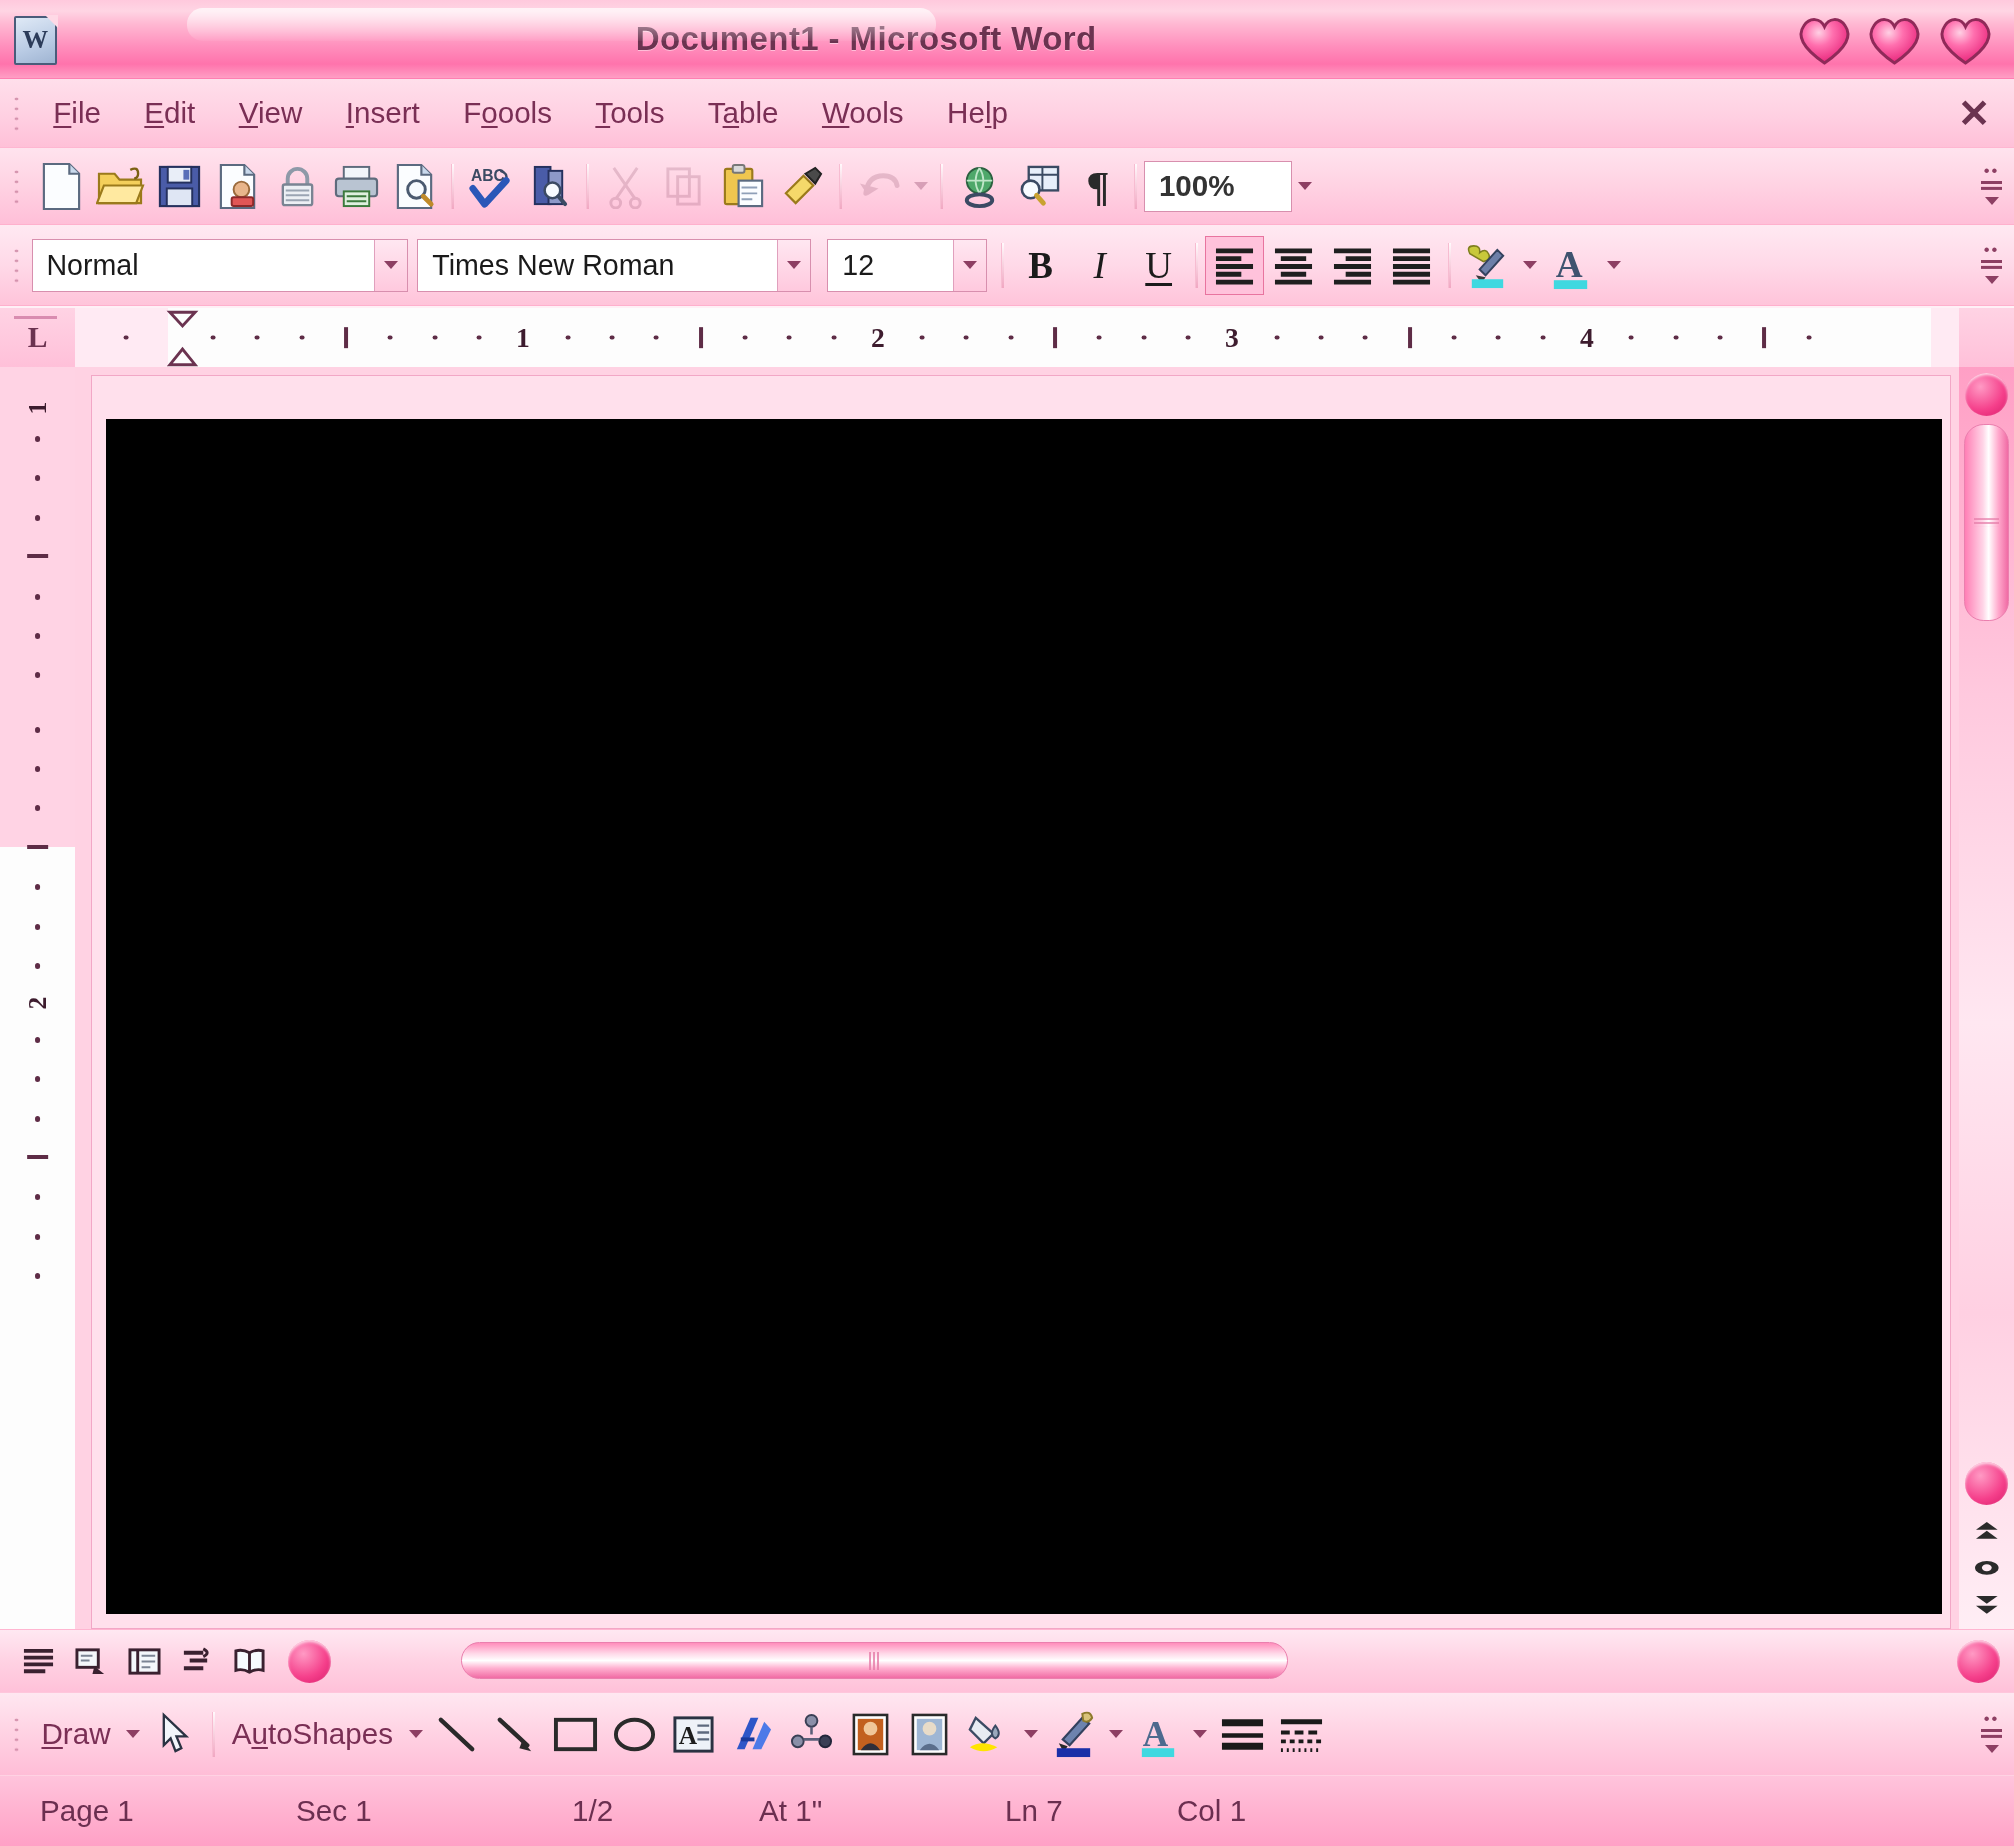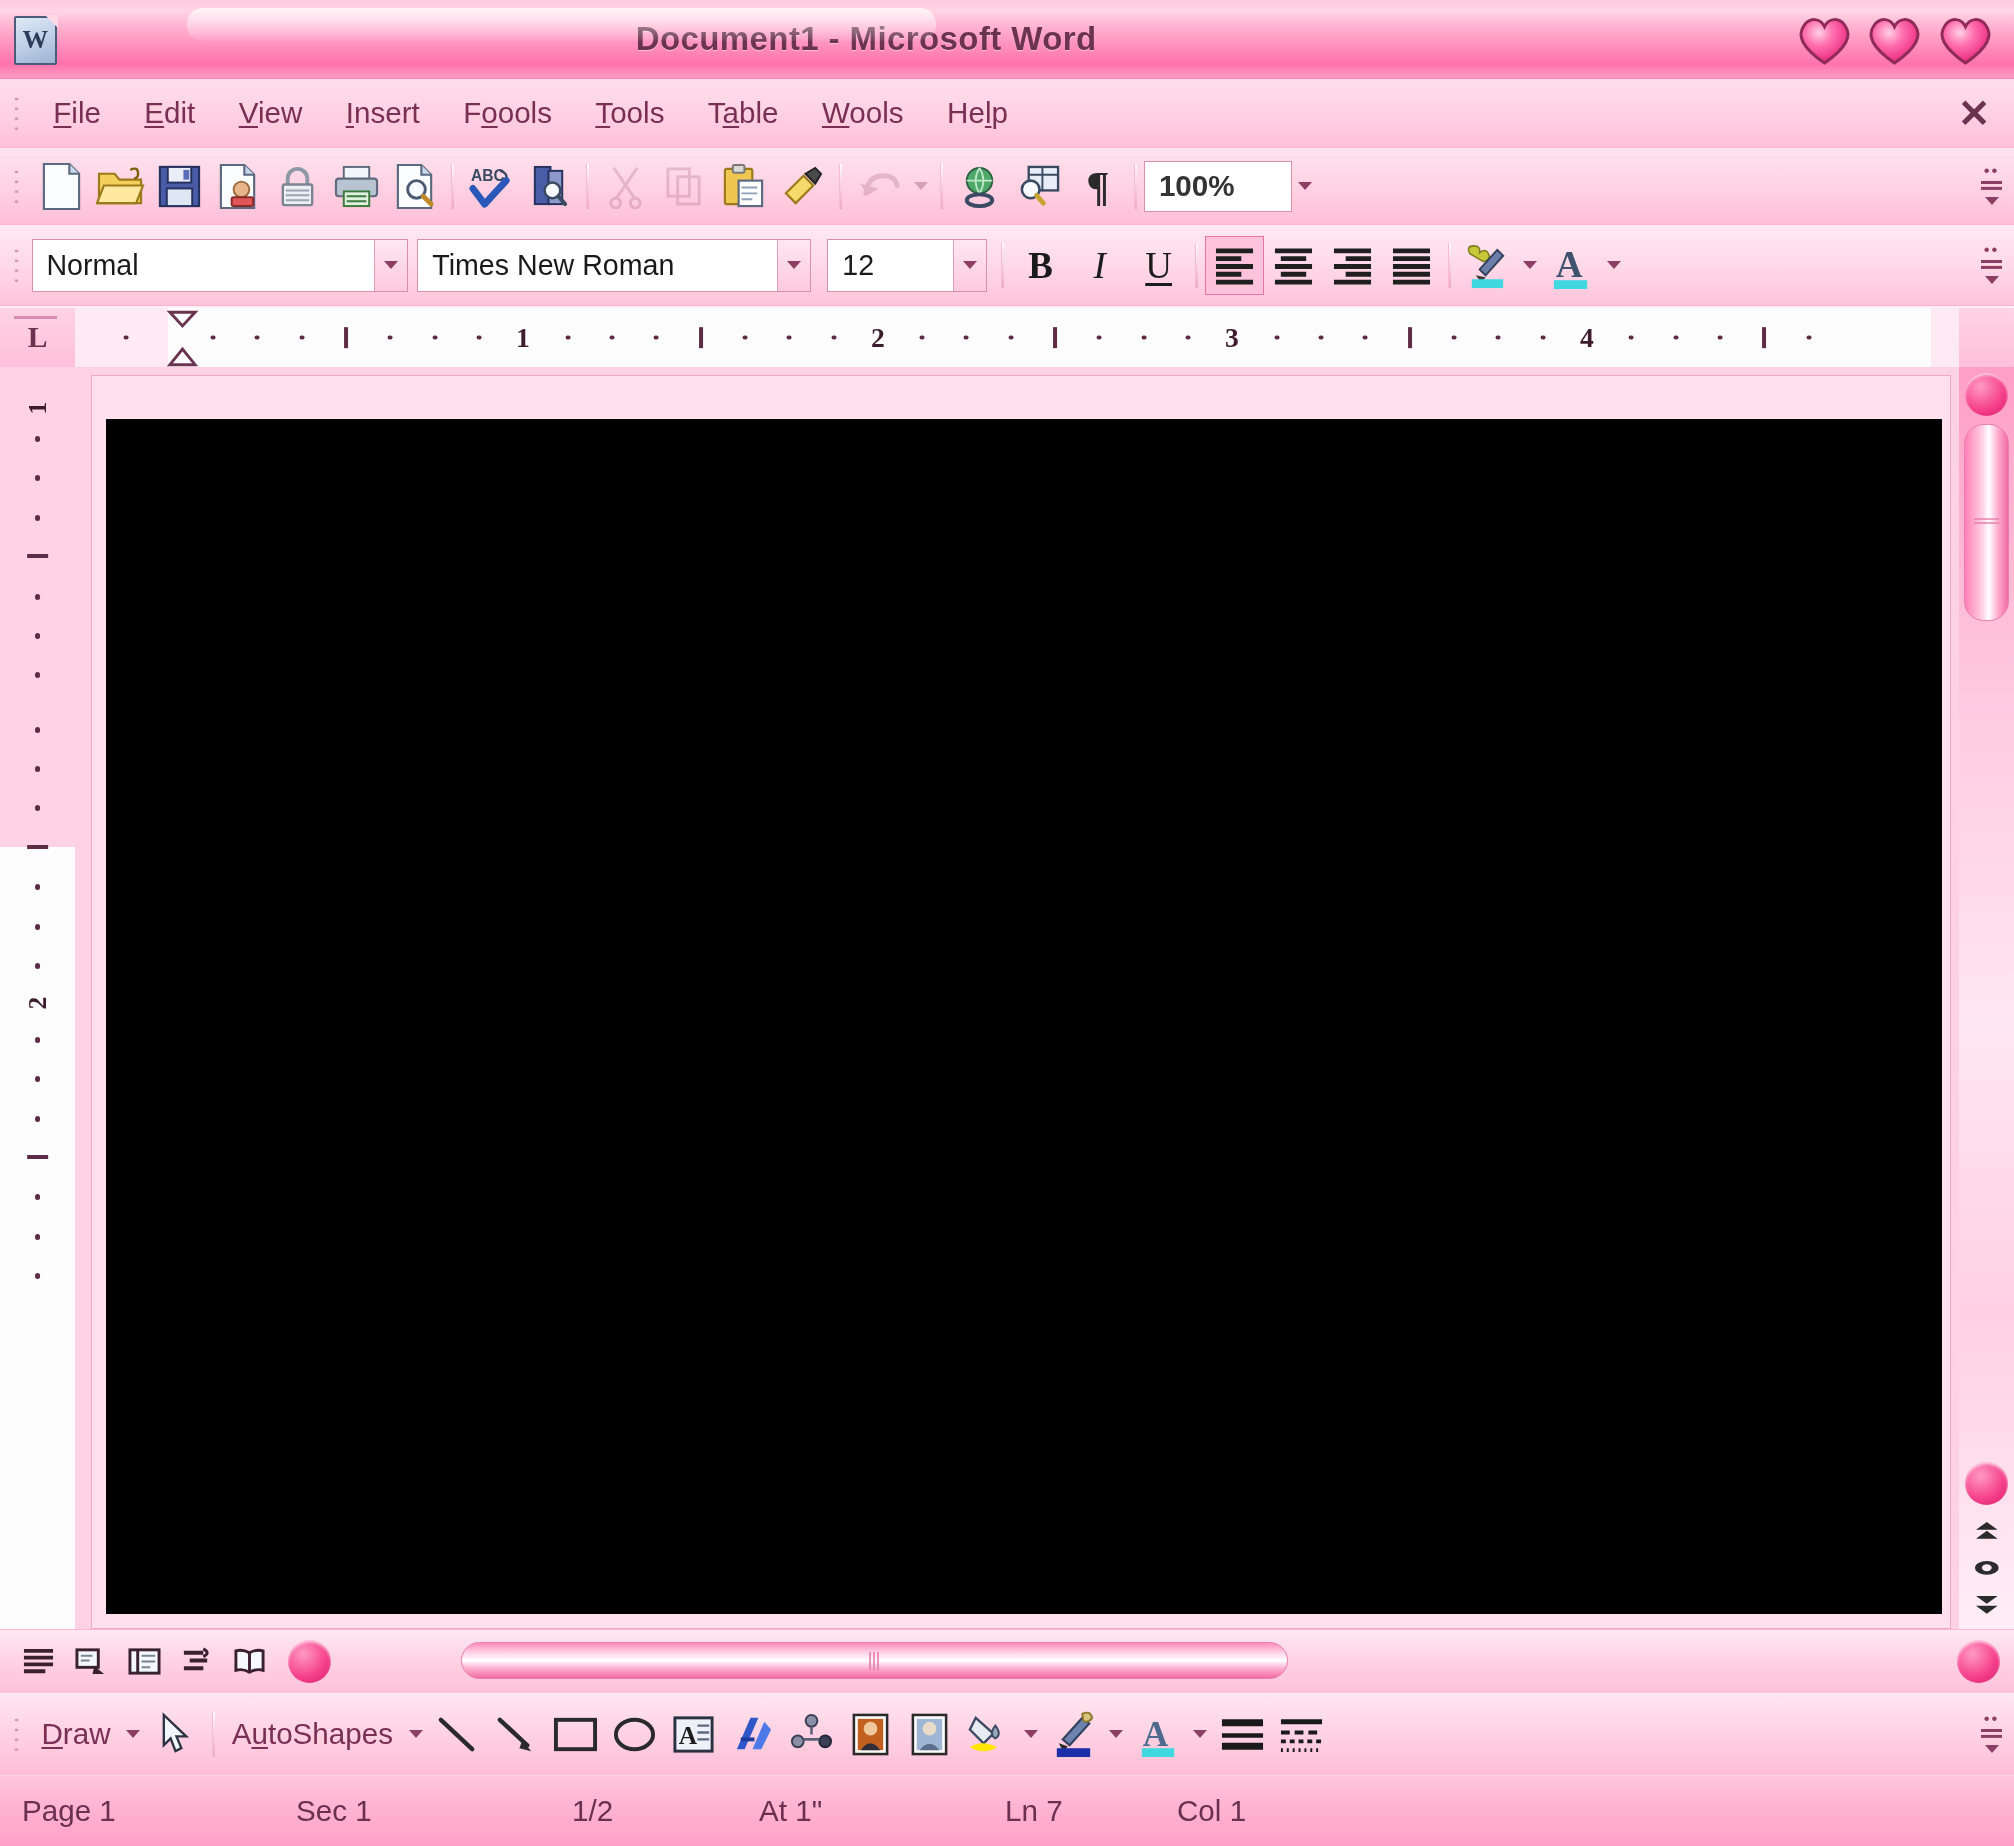--- a/index.html
+++ b/index.html
@@ -373,21 +373,21 @@
   
   .statusbar {
     height: 71px; flex: 0 0 71px;
     display: flex; align-items: center;
     background: linear-gradient(180deg,#ffc4dc 0%, #ffb2d0 50%, #ffa1c6 100%);
     border-top: 1px solid #ffd2e3;
     color: #6b2f50; font-size: 29.6px;
     font-family: "Liberation Sans", sans-serif;
   }
   .st-cell { padding: 0 0 0 0; white-space: nowrap; }
-  .st-1 { width: 296px; padding-left: 22px; }
+  .st-1 { width: 296px; padding-left: 40px; }
   .st-2 { width: 276px; }
   .st-3 { width: 187px; }
   .st-4 { width: 246px; }
   .st-5 { width: 172px; }
   .st-6 { width: 177px; }
   .st-rest { flex:1 1 auto; }
 </style>
 </head>
 <body>
 

